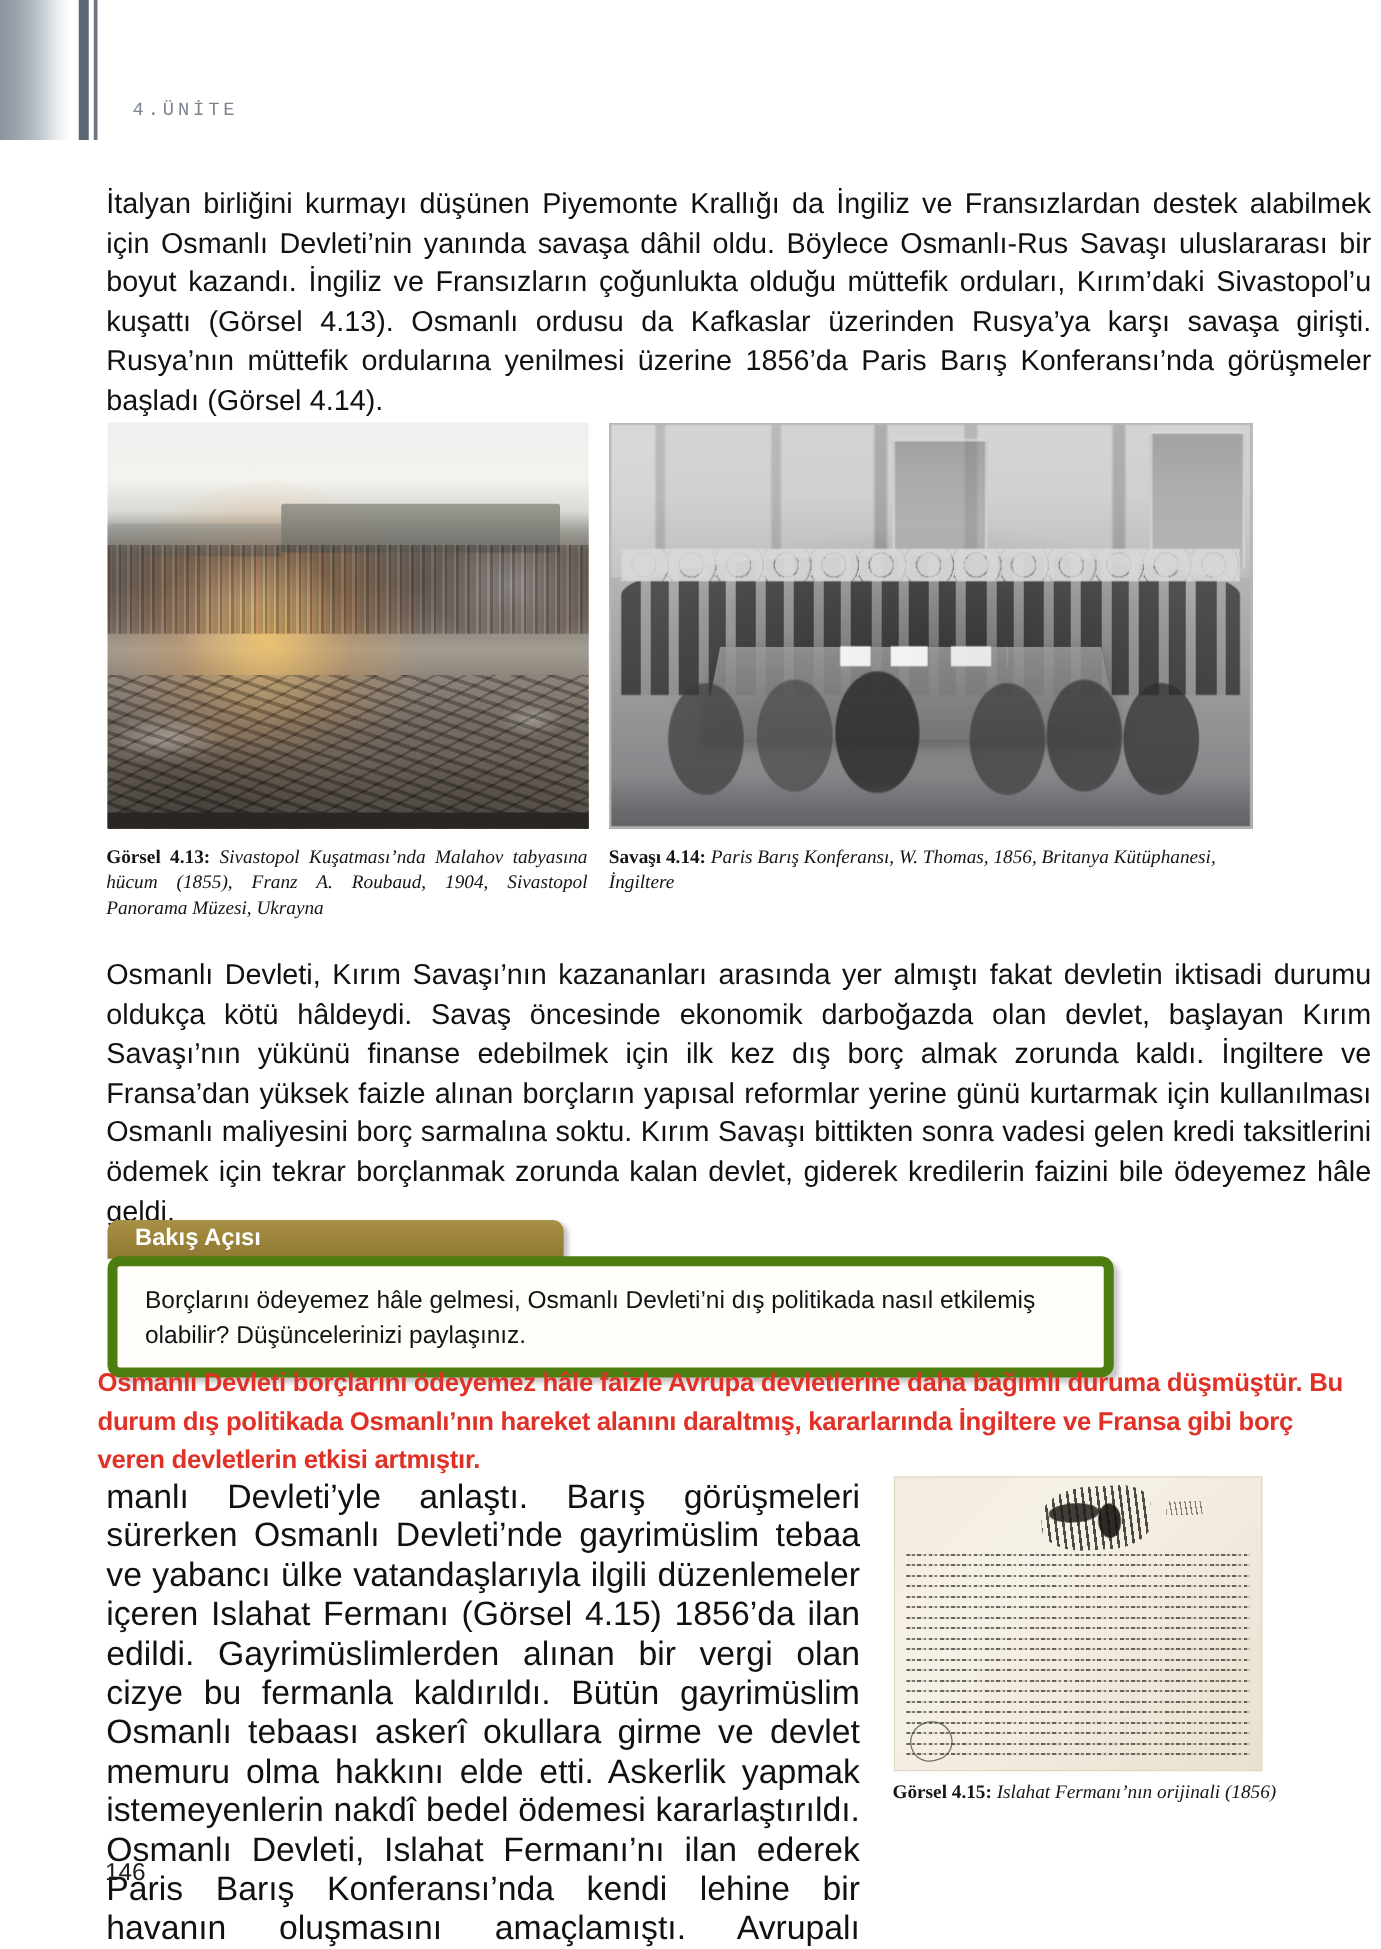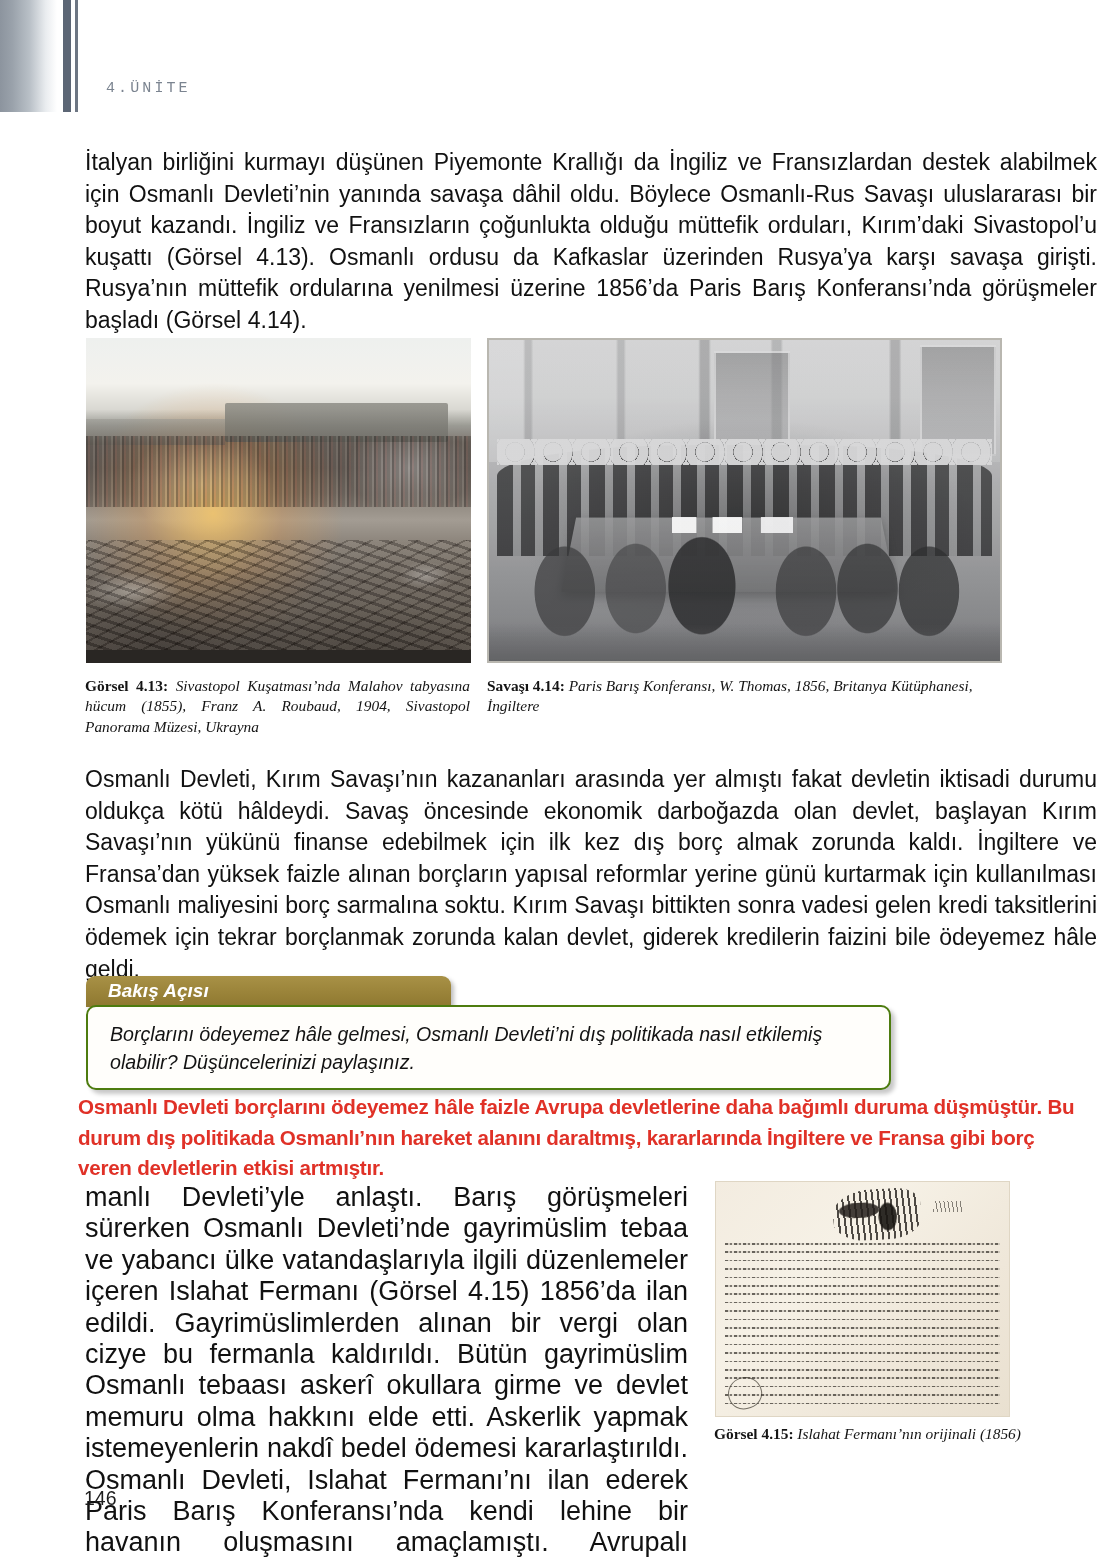--- a/index.html
+++ b/index.html
@@ -247,21 +247,20 @@
   }
   #cap-413 { left: 85px; top: 676px; width: 385px; text-align: justify; }
   #cap-414 { left: 487px; top: 676px; width: 500px; }
   #cap-415 { left: 714px; top: 1424px; width: 320px; }
 
   
   #bakis-box {
     position: absolute;
     left: 86px; top: 976px;
     width: 805px;
-    font-style: italic;
   }
   .bakis-tab {
     position: relative;
     width: 365px;
     height: 31px;
     background: linear-gradient(to bottom, #a89146 0%, #9a8339 55%, #8e7830 100%);
     border-radius: 9px 9px 0 0;
     box-shadow: 3px 3px 4px rgba(0,0,0,.25);
   }
   .bakis-tab span {
@@ -270,21 +269,21 @@
     color: #ffffff;
     font-size: 19px;
     font-weight: bold;
     font-family: "Liberation Sans", sans-serif;
   }
   .bakis-body {
     position: relative;
     margin-top: -2px;
     min-height: 63px;
     background: #fffefb;
-    border: 2px solid #4d7c0f;
+    border: 8px solid #4d7c0f;
     border-radius: 10px;
     box-shadow: 4px 4px 4px rgba(0,0,0,.22);
     padding: 13px 4px 12px 22px;
     box-sizing: border-box;
   }
   .bakis-body p {
     margin: 0;
     font-size: 19.6px;
     line-height: 28px;
     color: #131313;

